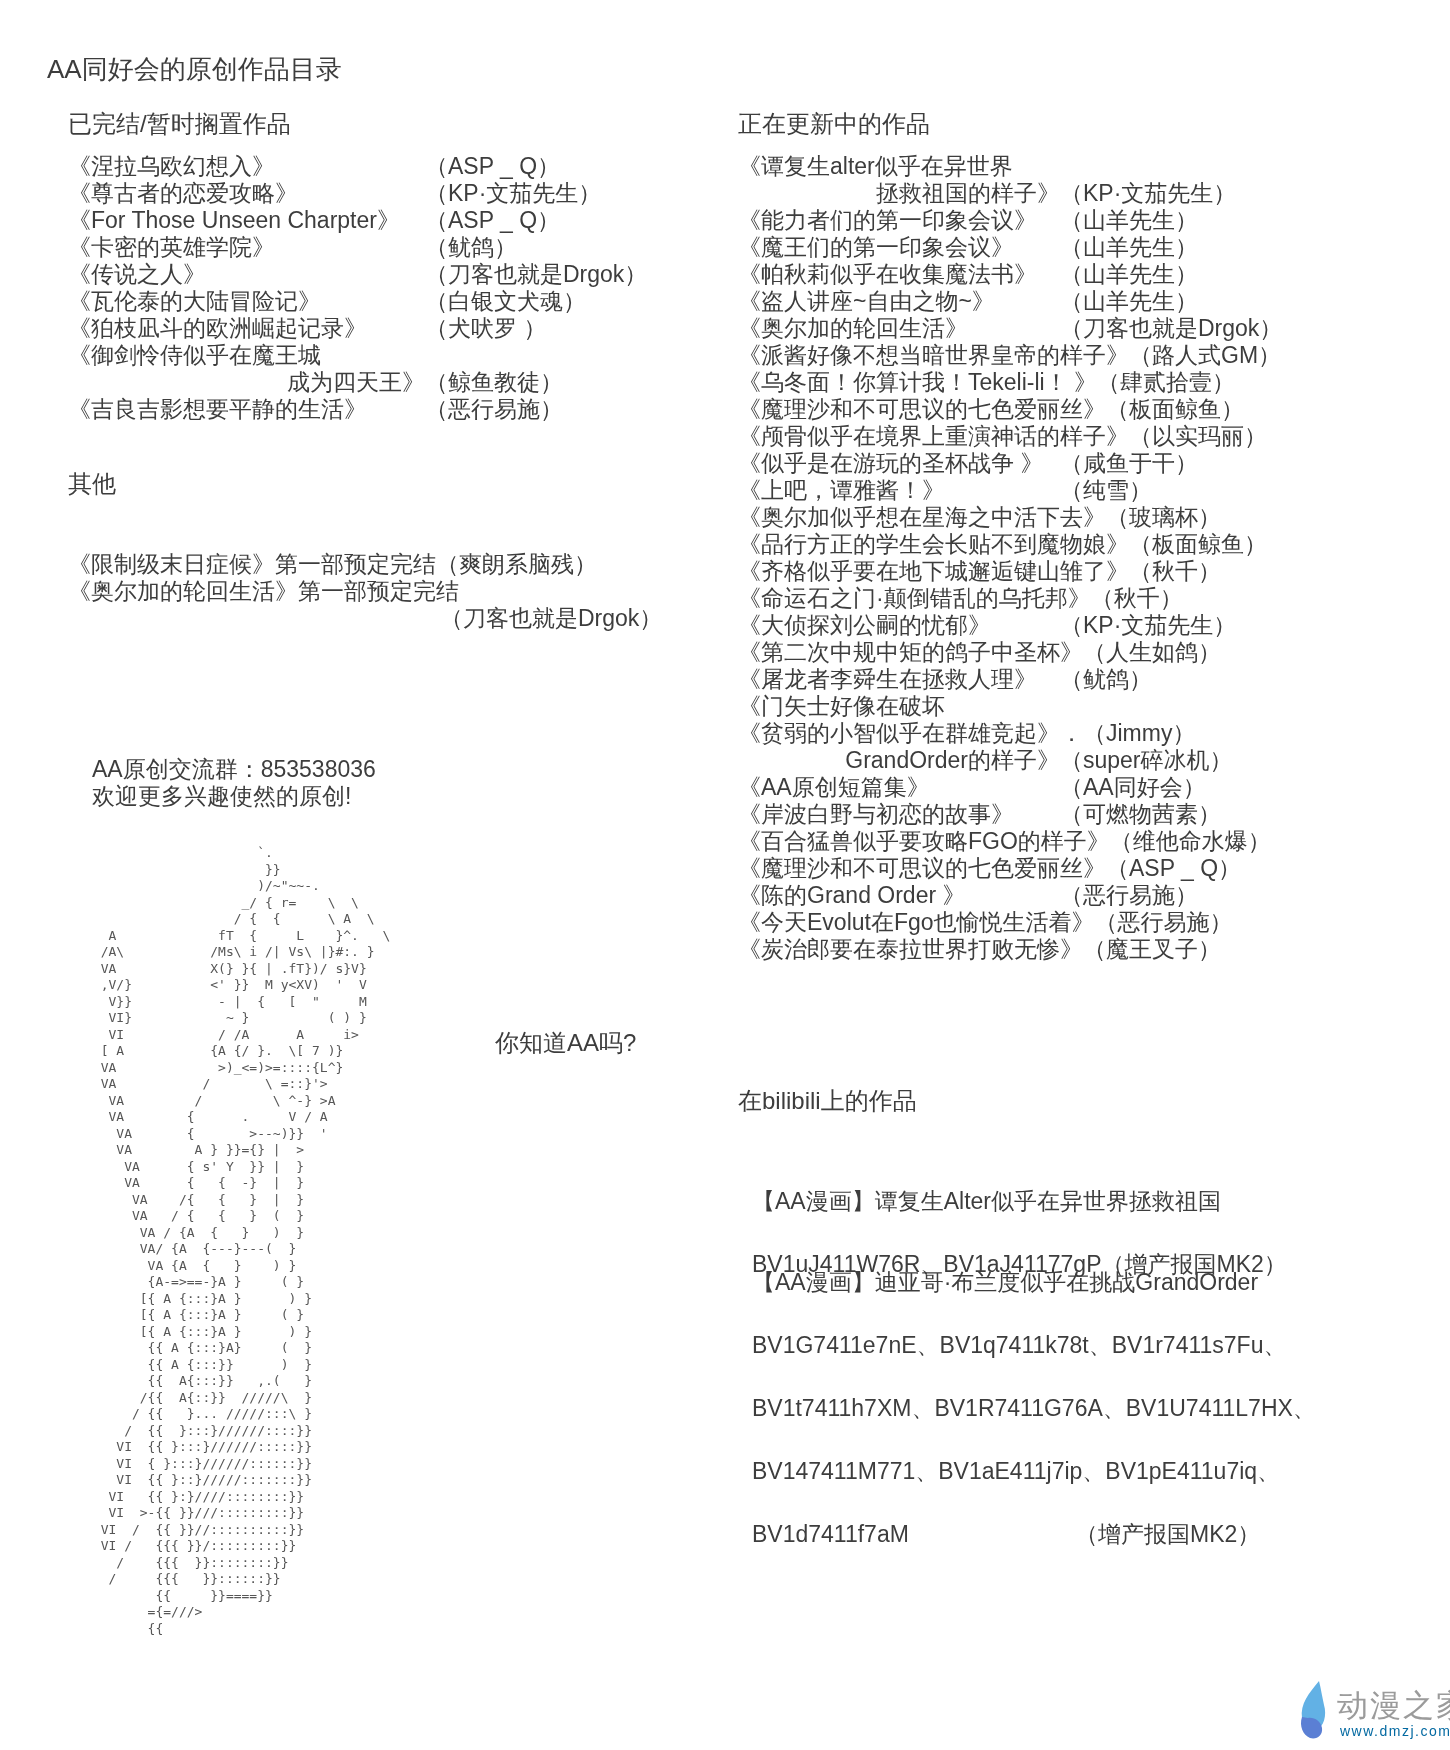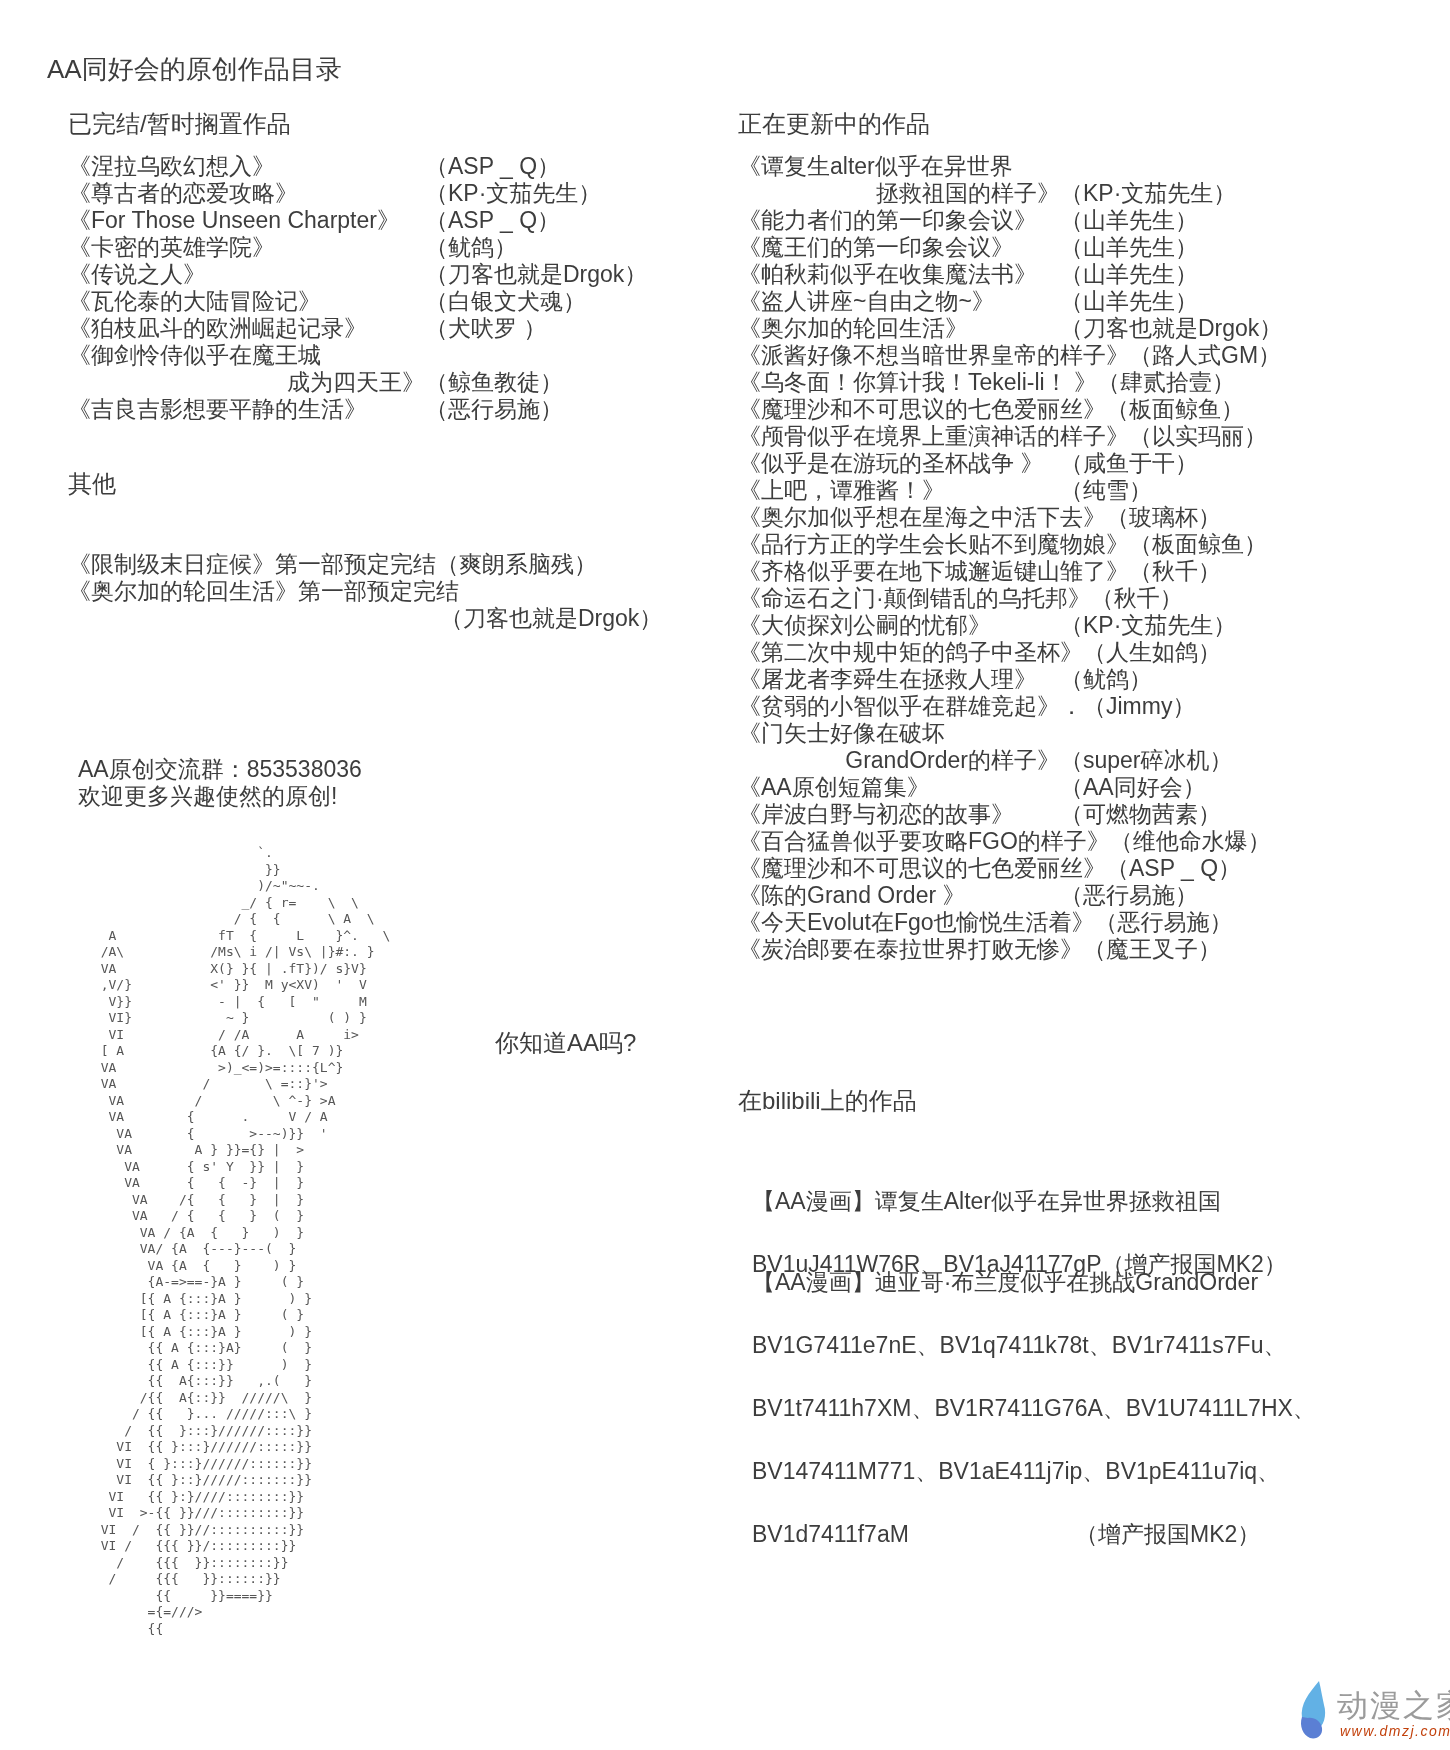--- a/index.html
+++ b/index.html
@@ -21,21 +21,21 @@
   .credit-indent{margin-left:372px;}
   .know-aa{font-size:24px;white-space:pre;margin-top:24px;}
   #ascii-art{
     position:absolute;left:85px;top:845px;margin:0;
     font-family:"DejaVu Sans Mono",monospace;
     font-size:13px;line-height:16.5px;color:#565656;white-space:pre;
   }
   .bili-block{white-space:pre;}
   .bili-block .row .t{min-width:323px;}
   .logo-text{font-size:31px;color:#9b9b9b;letter-spacing:2px;white-space:pre;}
-  .logo-url{font-size:14px;color:#c2410c;letter-spacing:1.5px;white-space:pre;font-style:italic;}
+  .logo-url{font-size:14px;color:#0369a1;letter-spacing:1.5px;white-space:pre;}
 </style>
 </head>
 <body>
 
 <div class="abs page-title" style="left:47px;top:52px;">AA同好会的原创作品目录</div>
 
 <div class="abs col-l" style="left:68px;top:108px;">
   <div class="sec-head">已完结/暂时搁置作品</div>
   <div class="rows">
     <div class="row"><span class="t">《涅拉乌欧幻想入》</span><span class="a">（ASP _ Q）</span></div>
@@ -52,21 +52,21 @@
 </div>
 
 <div class="abs" style="left:68px;top:468px;">
   <div class="sec-head">其他</div>
   <div style="height:38px;"></div>
   <div class="line">《限制级末日症候》第一部预定完结（爽朗系脑残）</div>
   <div class="line">《奥尔加的轮回生活》第一部预定完结</div>
   <div class="line credit-indent">（刀客也就是Drgok）</div>
 </div>
 
-<div class="abs" style="left:78px;top:756px;">
+<div class="abs" style="left:92px;top:756px;">
   <div class="line">AA原创交流群：853538036</div>
   <div class="line">欢迎更多兴趣使然的原创!</div>
 </div>
 
 <pre id="ascii-art">                      `.
                        }}
                       )/~"~~-.
                     _/ { r=    \  \
                    / {  {      \ A  \
    A             fT  {     L    }^.   \
@@ -131,22 +131,22 @@
     <div class="row"><span class="t">《颅骨似乎在境界上重演神话的样子》</span><span class="a">（以实玛丽）</span></div>
     <div class="row"><span class="t">《似乎是在游玩的圣杯战争 》</span><span class="a">（咸鱼于干）</span></div>
     <div class="row"><span class="t">《上吧，谭雅酱！》</span><span class="a">（纯雪）</span></div>
     <div class="row"><span class="t">《奥尔加似乎想在星海之中活下去》</span><span class="a">（玻璃杯）</span></div>
     <div class="row"><span class="t">《品行方正的学生会长贴不到魔物娘》</span><span class="a">（板面鲸鱼）</span></div>
     <div class="row"><span class="t">《齐格似乎要在地下城邂逅键山雏了》</span><span class="a">（秋千）</span></div>
     <div class="row"><span class="t">《命运石之门·颠倒错乱的乌托邦》</span><span class="a">（秋千）</span></div>
     <div class="row"><span class="t">《大侦探刘公嗣的忧郁》</span><span class="a">（KP·文茄先生）</span></div>
     <div class="row"><span class="t">《第二次中规中矩的鸽子中圣杯》</span><span class="a">（人生如鸽）</span></div>
     <div class="row"><span class="t">《屠龙者李舜生在拯救人理》</span><span class="a">（鱿鸽）</span></div>
+    <div class="row"><span class="t">《门矢士好像在破坏</span><span class="a"></span></div>
     <div class="row"><span class="t">《贫弱的小智似乎在群雄竞起》</span><span class="a">．（Jimmy）</span></div>
-    <div class="row"><span class="t">《门矢士好像在破坏</span><span class="a"></span></div>
     <div class="row wrap"><span class="t">GrandOrder的样子》</span><span class="a">（super碎冰机）</span></div>
     <div class="row"><span class="t">《AA原创短篇集》</span><span class="a">（AA同好会）</span></div>
     <div class="row"><span class="t">《岸波白野与初恋的故事》</span><span class="a">（可燃物茜素）</span></div>
     <div class="row"><span class="t">《百合猛兽似乎要攻略FGO的样子》</span><span class="a">（维他命水爆）</span></div>
     <div class="row"><span class="t">《魔理沙和不可思议的七色爱丽丝》</span><span class="a">（ASP _ Q）</span></div>
     <div class="row"><span class="t">《陈的Grand Order 》</span><span class="a">（恶行易施）</span></div>
     <div class="row"><span class="t">《今天Evolut在Fgo也愉悦生活着》</span><span class="a">（恶行易施）</span></div>
     <div class="row"><span class="t">《炭治郎要在泰拉世界打败无惨》</span><span class="a">（魔王叉子）</span></div>
   </div>
 </div>

